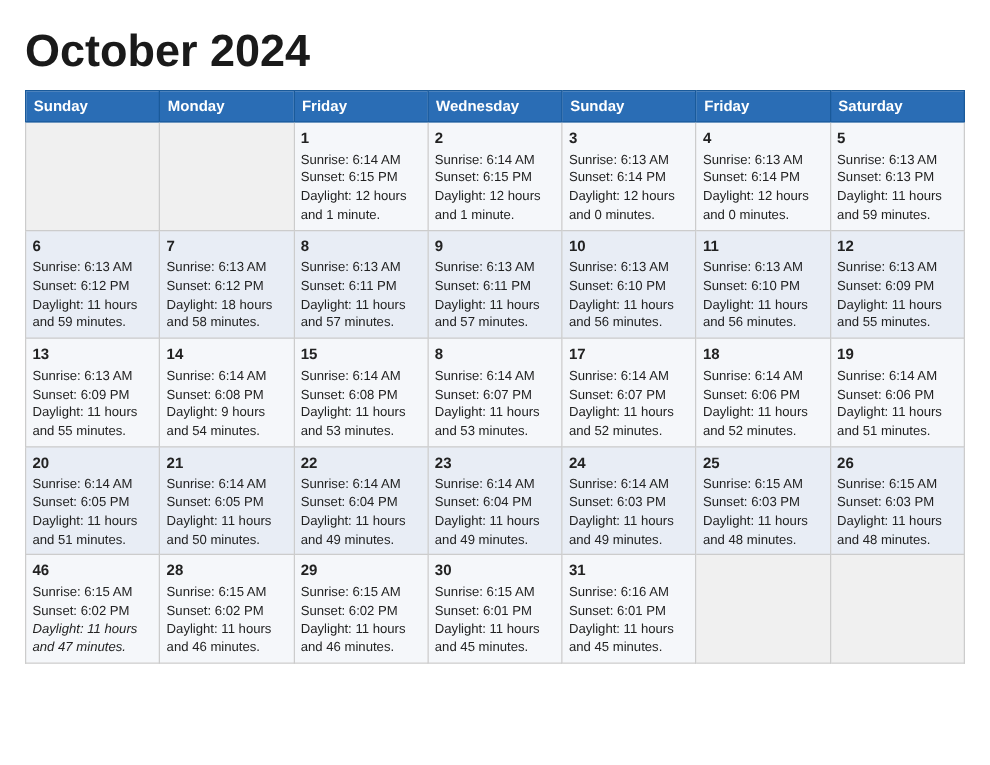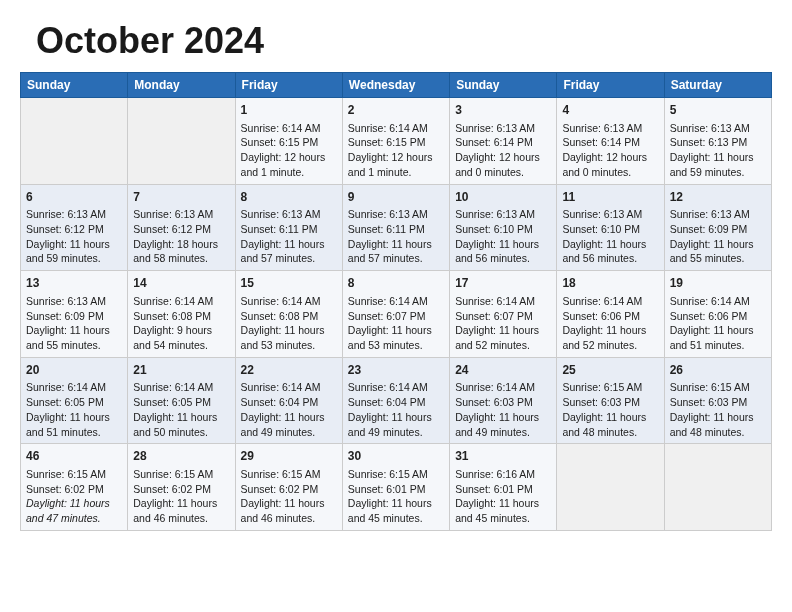--- a/index.html
+++ b/index.html
@@ -21,21 +21,20 @@
       flex-direction: column;
       align-items: flex-start;
     }
     .title-area {
       text-align: right;
     }
     .month-title {
       font-size: 36px;
       font-weight: bold;
       color: #1a1a1a;
-      margin-left: 16px;
     }
     .subtitle {
       font-size: 15px;
       color: #333;
     }
     table {
       width: 100%;
       border-collapse: collapse;
       font-size: 10.5px;
     }

